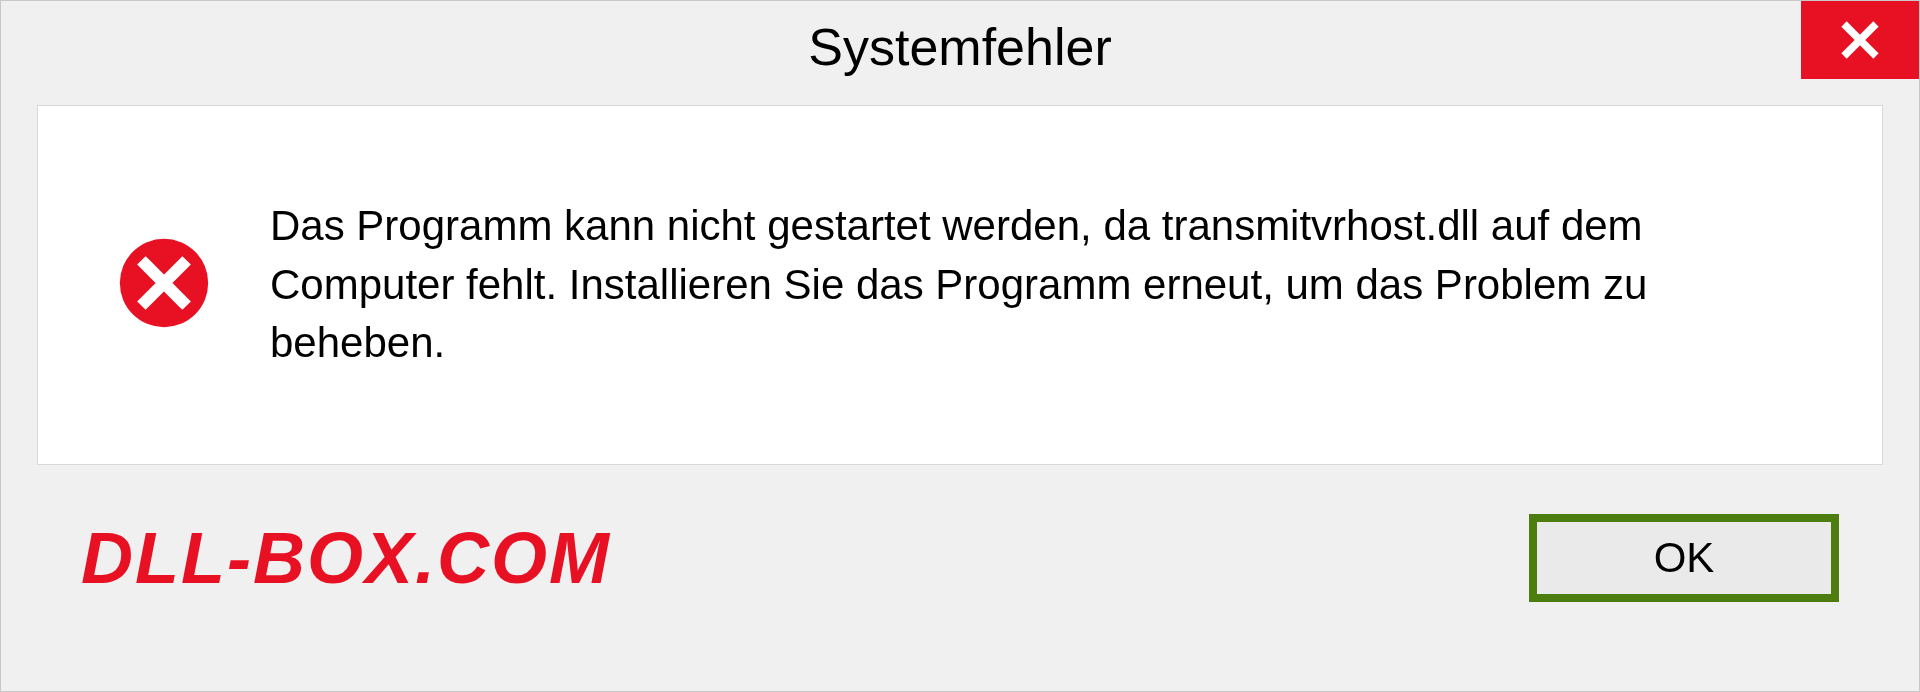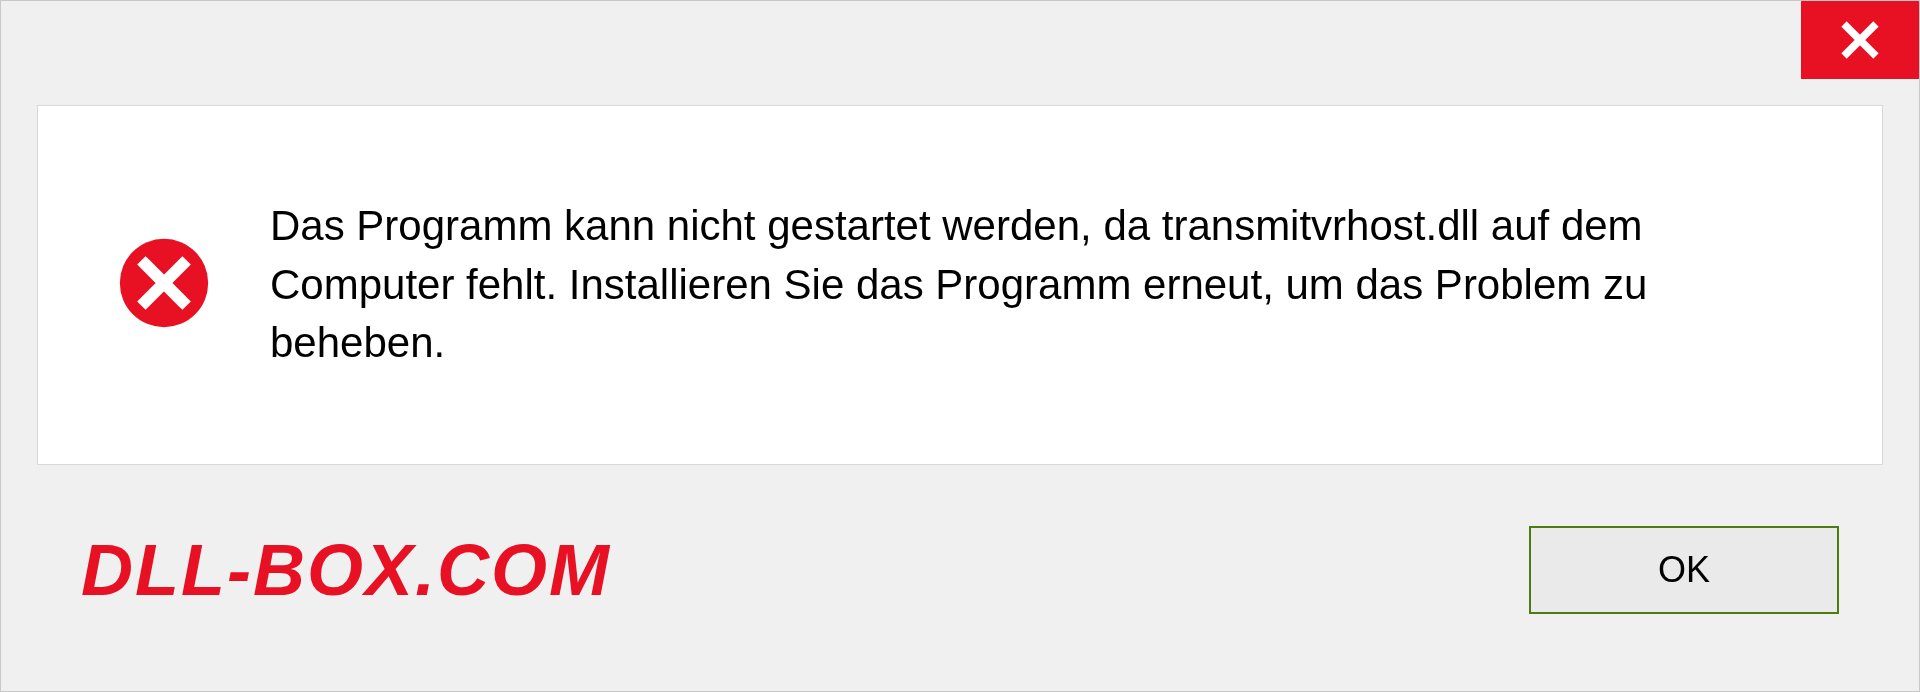--- a/index.html
+++ b/index.html
@@ -47,21 +47,21 @@
       display: flex;
       align-items: center;
       justify-content: center;
       cursor: pointer;
     }
     .close-btn svg {
       width: 40px;
       height: 40px;
     }
     .content-area {
-      margin: 12px 36px 16px 36px;
+      margin: 12px 36px 4px 36px;
       background: #ffffff;
       border: 1px solid #d8d8d8;
       flex: 1;
       display: flex;
       align-items: center;
       padding: 40px 60px 40px 80px;
       max-height: 360px;
     }
     .error-icon-wrap {
       flex-shrink: 0;
@@ -89,36 +89,37 @@
       font-weight: 900;
       color: #e81123;
       font-style: italic;
       letter-spacing: 2px;
       font-family: Arial, sans-serif;
     }
     .ok-button {
       width: 310px;
       height: 88px;
       background: #eaeaea;
-      border: 2px solid #4d7c0f;
-      font-size: 36px;
+      border: 8px solid #4d7c0f;
+      font-size: 42px;
       color: #000;
       cursor: pointer;
       display: flex;
       align-items: center;
       justify-content: center;
       font-family: inherit;
     }
   </style>
 </head>
 <body>
 
 <div class="dialog">
 
   <div class="titlebar">
+    <span class="titlebar-title">Systemfehler</span>
     <div class="close-btn">
       <svg viewBox="0 0 24 24">
         <path d="M4 4 L20 20 M20 4 L4 20" stroke="#ffffff" stroke-width="4.5" stroke-linecap="square" fill="none"></path>
       </svg>
     </div>
   </div>
 
   <div class="content-area">
     <div class="error-icon-wrap">
       <svg class="error-icon" viewBox="0 0 100 100">

